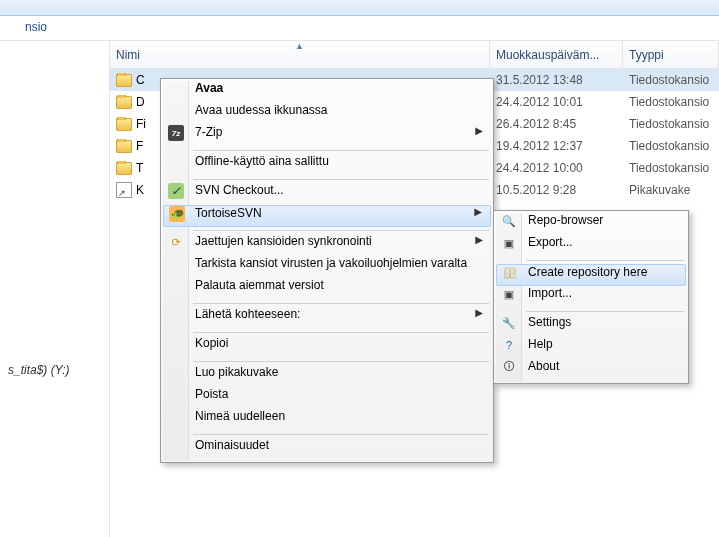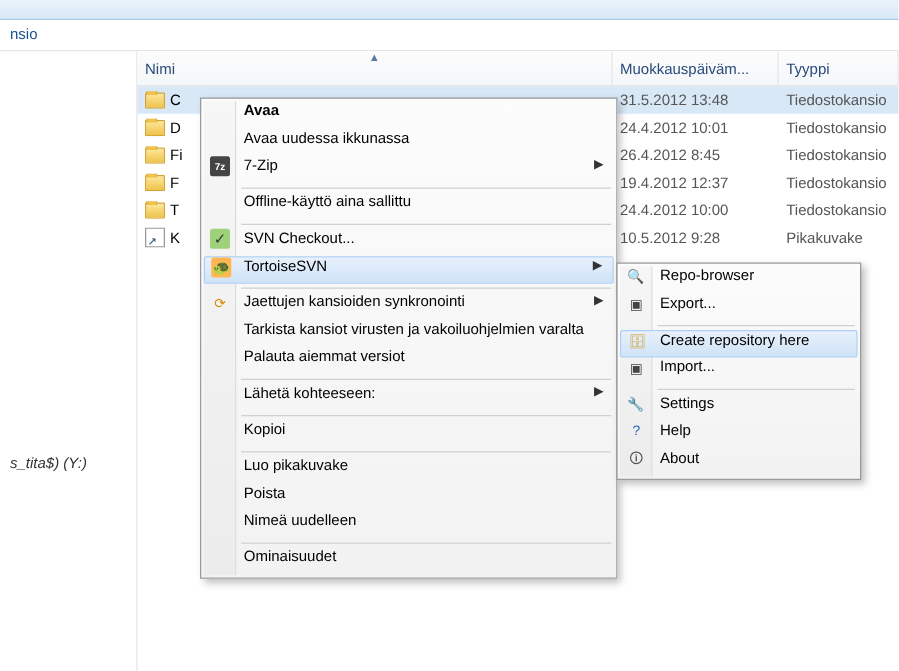--- a/index.html
+++ b/index.html
@@ -1,20 +1,20 @@
 <!DOCTYPE html>
 <html><head>
 <meta charset="utf-8">
 <style>
 * { box-sizing: border-box; margin: 0; padding: 0; font-family: "Segoe UI", Tahoma, sans-serif; font-size: 12px; }
 body { background: #fff; width: 719px; height: 537px; overflow: hidden; position: relative; }
 
 .titlebar { height: 16px; background: linear-gradient(#eaf3fb, #d7e8f7); border-bottom: 1px solid #a7c7e7; }
 
-.breadcrumb { height: 24px; padding: 4px 8px; color: #0066cc; background: #fff; }
+.breadcrumb { height: 24px; padding: 4px 8px; color: #0066cc; background: #fff; margin-left: 17px; }
 .breadcrumb span { color: #1a4f8a; }
 
 .divider { height: 1px; background: #e5e5e5; }
 
 .content { display: flex; height: calc(100% - 41px); }
 
 .sidebar { width: 110px; border-right: 1px solid #e5e5e5; padding-top: 320px; padding-left: 4px; color: #333; font-style: italic; }
 .sidebar-item { padding: 2px 4px; white-space: nowrap; overflow: hidden; }
 
 .main { flex: 1; position: relative; }
@@ -45,21 +45,21 @@
 .menu-item { position: relative; height: 22px; display: flex; align-items: flex-start; padding-left: 32px; padding-right: 28px; white-space: nowrap; cursor: default; }
 .menu-item.bold { font-weight: bold; }
 .menu-item.hover { background: linear-gradient(#e8f0fb,#cfe3f8); border: 1px solid #aecff7; border-radius: 2px; padding-left:31px; padding-right:27px; height:22px; }
 .menu-sep { height: 1px; background: #d0d0d0; margin: 3px 2px 3px 30px; position: relative; }
 .menu-arrow { position: absolute; right: 8px; font-size: 10px; color: #333; }
 .menu-icon { position: absolute; left: 5px; width: 16px; height: 16px; display:flex; align-items:center; justify-content:center; font-size:11px; }
 
 .menu1 { left: 160px; top: 78px; width: 334px; }
 .menu2 { left: 493px; top: 210px; width: 196px; }
 
-.ic { width:16px; height:16px; display:inline-flex; align-items:center; justify-content:center; border-radius:2px; }
+.ic { width:16px; height:16px; display:inline-flex; align-items:center; justify-content:center; border-radius:2px;font-style:italic; }
 .ic-7z { background:#444; color:#fff; font-size:8px; font-weight:bold; }
 .ic-svn { background:#9fd07a; color:#333; }
 .ic-tort { background:#ffb552; }
 .ic-sync { color:#d68b00; }
 .ic-repo { color:#c08a2a; }
 .ic-export { color:#444; }
 .ic-create { color:#d4a637; }
 .ic-import { color:#444; }
 .ic-settings { color:#555; }
 .ic-help { color:#2867b2; }

